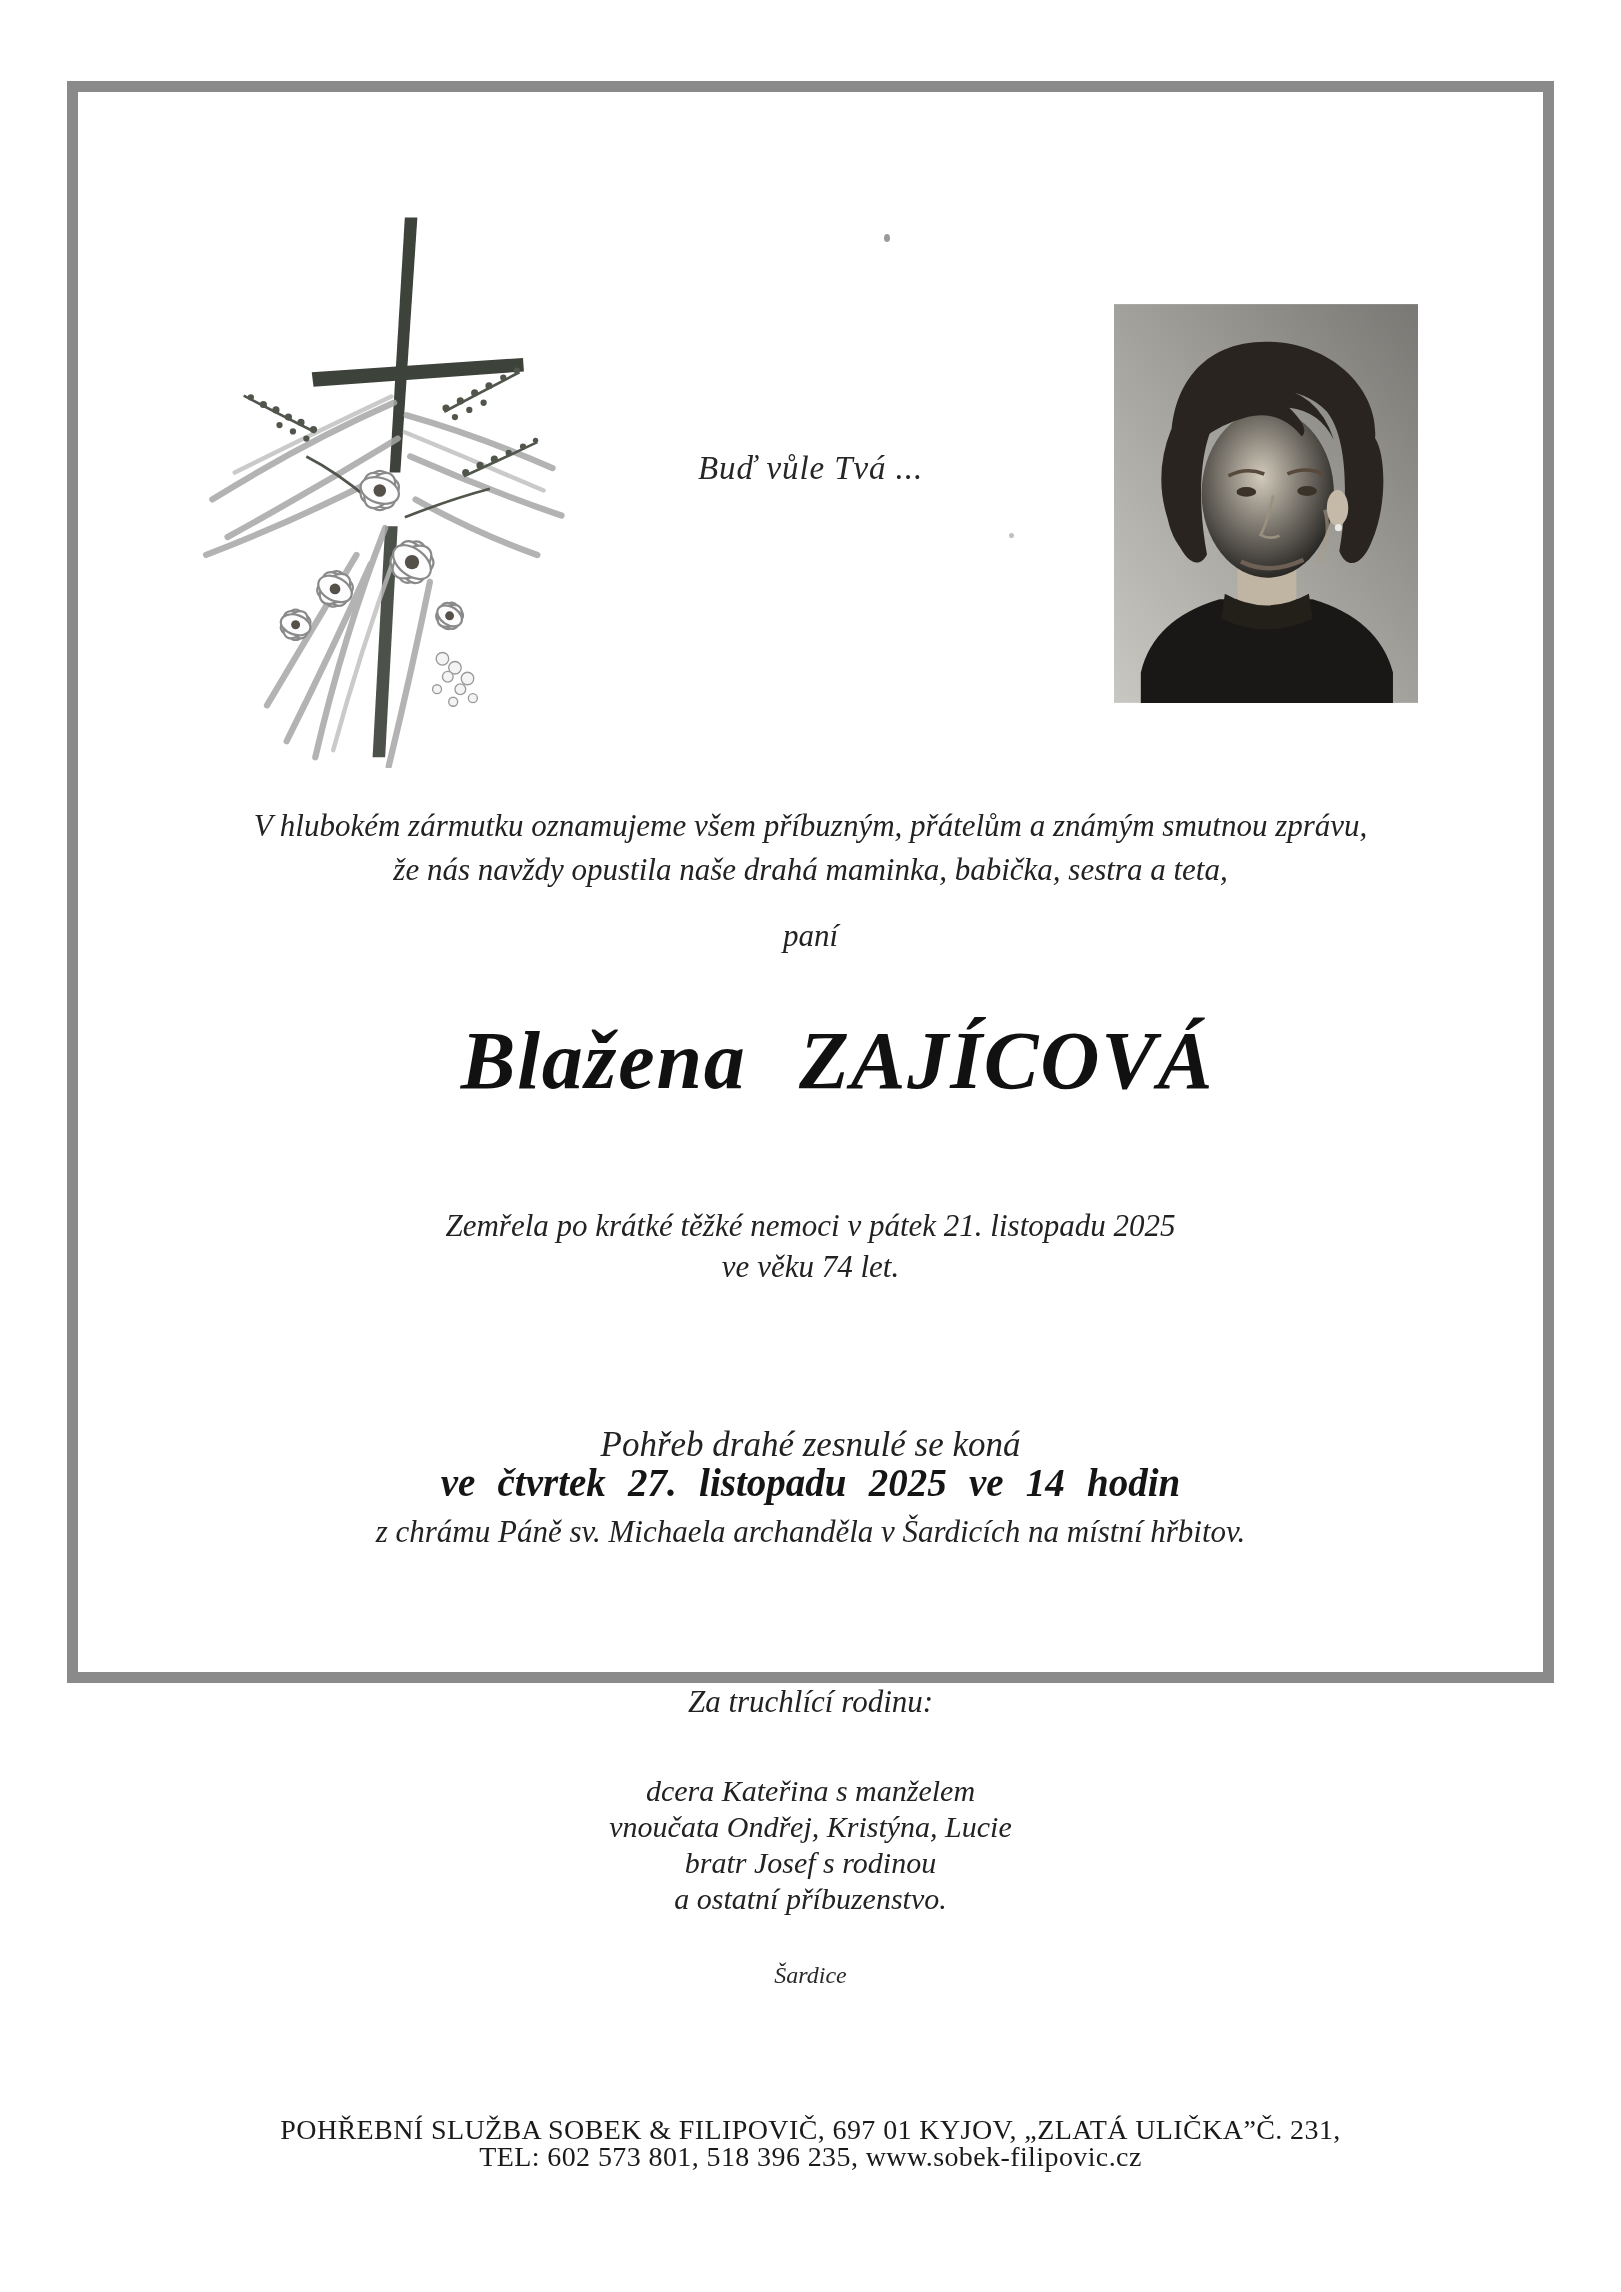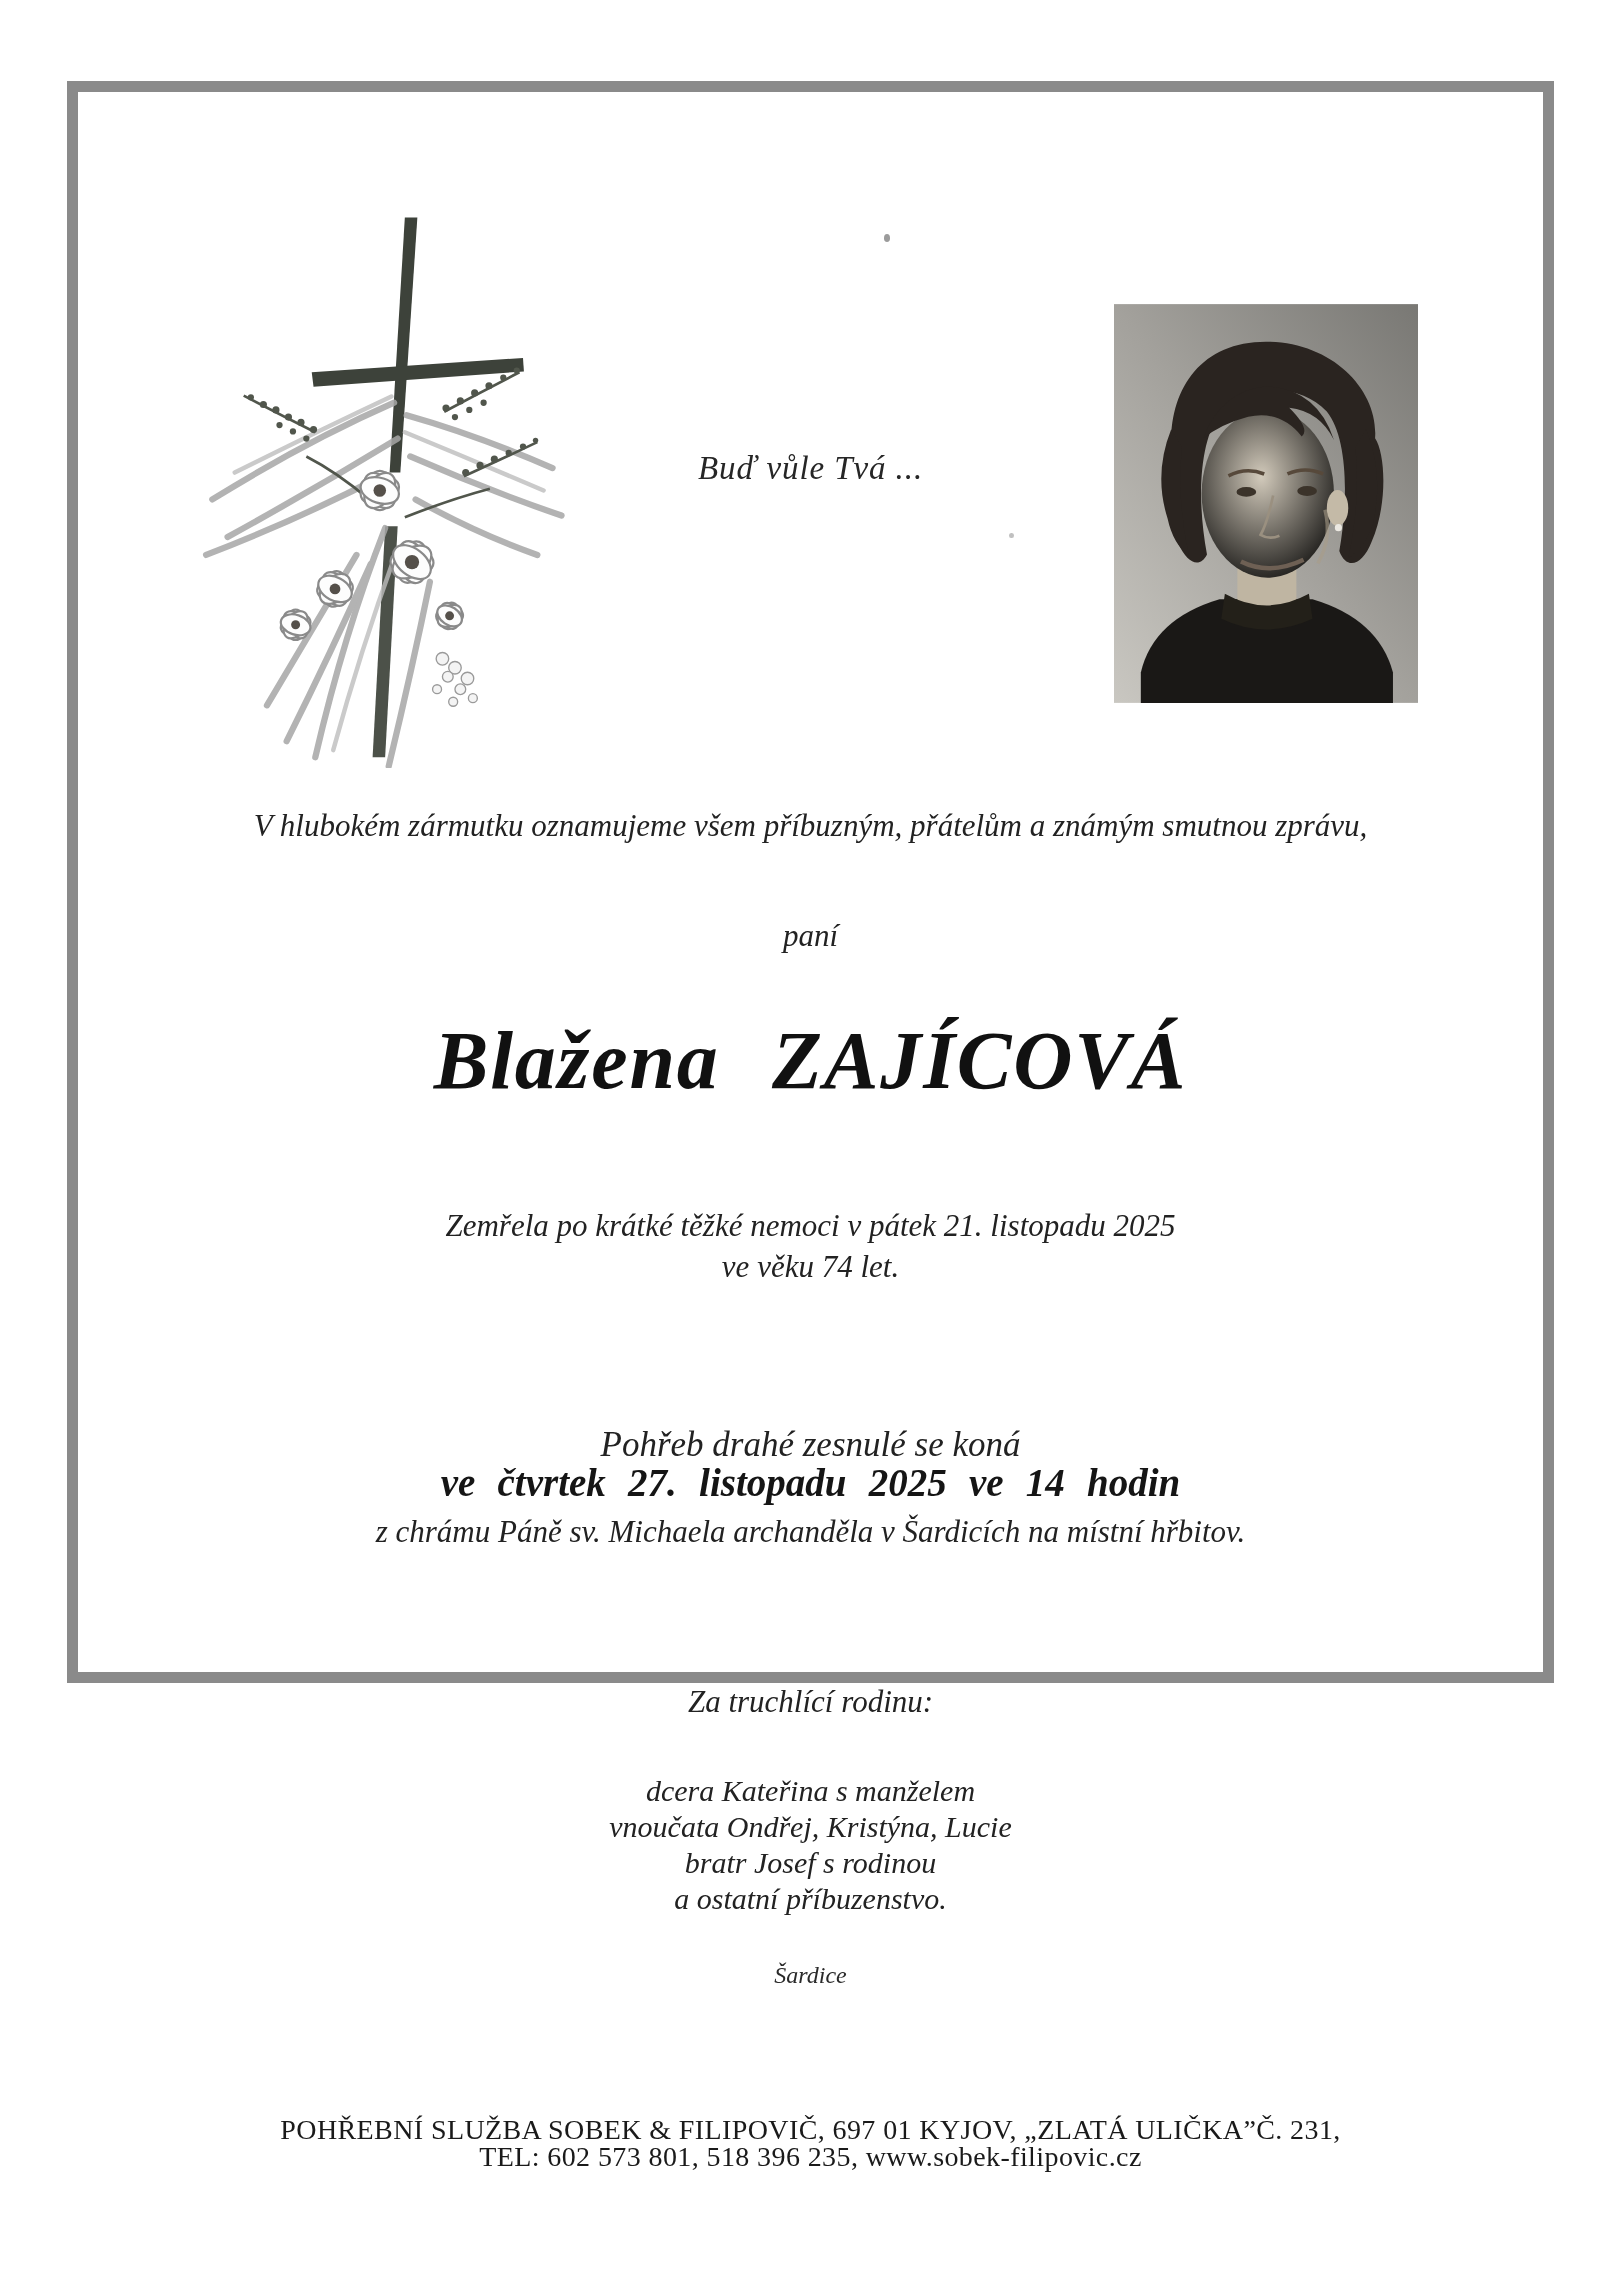--- a/index.html
+++ b/index.html
@@ -56,20 +56,21 @@
     color: #222222;
   }
   .deceased-name {
     top: 922px;
     font-style: italic;
     font-weight: bold;
     font-size: 82px;
     word-spacing: 30px;
     letter-spacing: 1.8px;
     color: #111111;
+    padding-left: 27px;
   }
   .death-info {
     top: 1113px;
     font-style: italic;
     font-size: 31px;
     line-height: 41px;
     color: #222222;
   }
   .funeral-intro {
     top: 1333px;
@@ -316,20 +317,21 @@
       <path d="M236,230 Q244,262 228,290" stroke="#a89c88" stroke-width="4" fill="none" opacity="0.6"></path>
     </svg>
 
     <div class="speck speck-1"></div>
     <div class="speck speck-2"></div>
 
     <div class="centered quote">Buď vůle Tvá ...</div>
 
     <div class="centered announcement">
       <div>V hlubokém zármutku oznamujeme všem příbuzným, přátelům a známým smutnou zprávu,</div>
+      <div>že nás navždy opustila naše drahá maminka, babička, sestra a teta,</div>
     </div>
 
     <div class="centered salutation">paní</div>
 
     <div class="centered deceased-name">Blažena ZAJÍCOVÁ</div>
 
     <div class="centered death-info">
       <div>Zemřela po krátké těžké nemoci v pátek 21. listopadu 2025</div>
       <div>ve věku 74 let.</div>
     </div>

